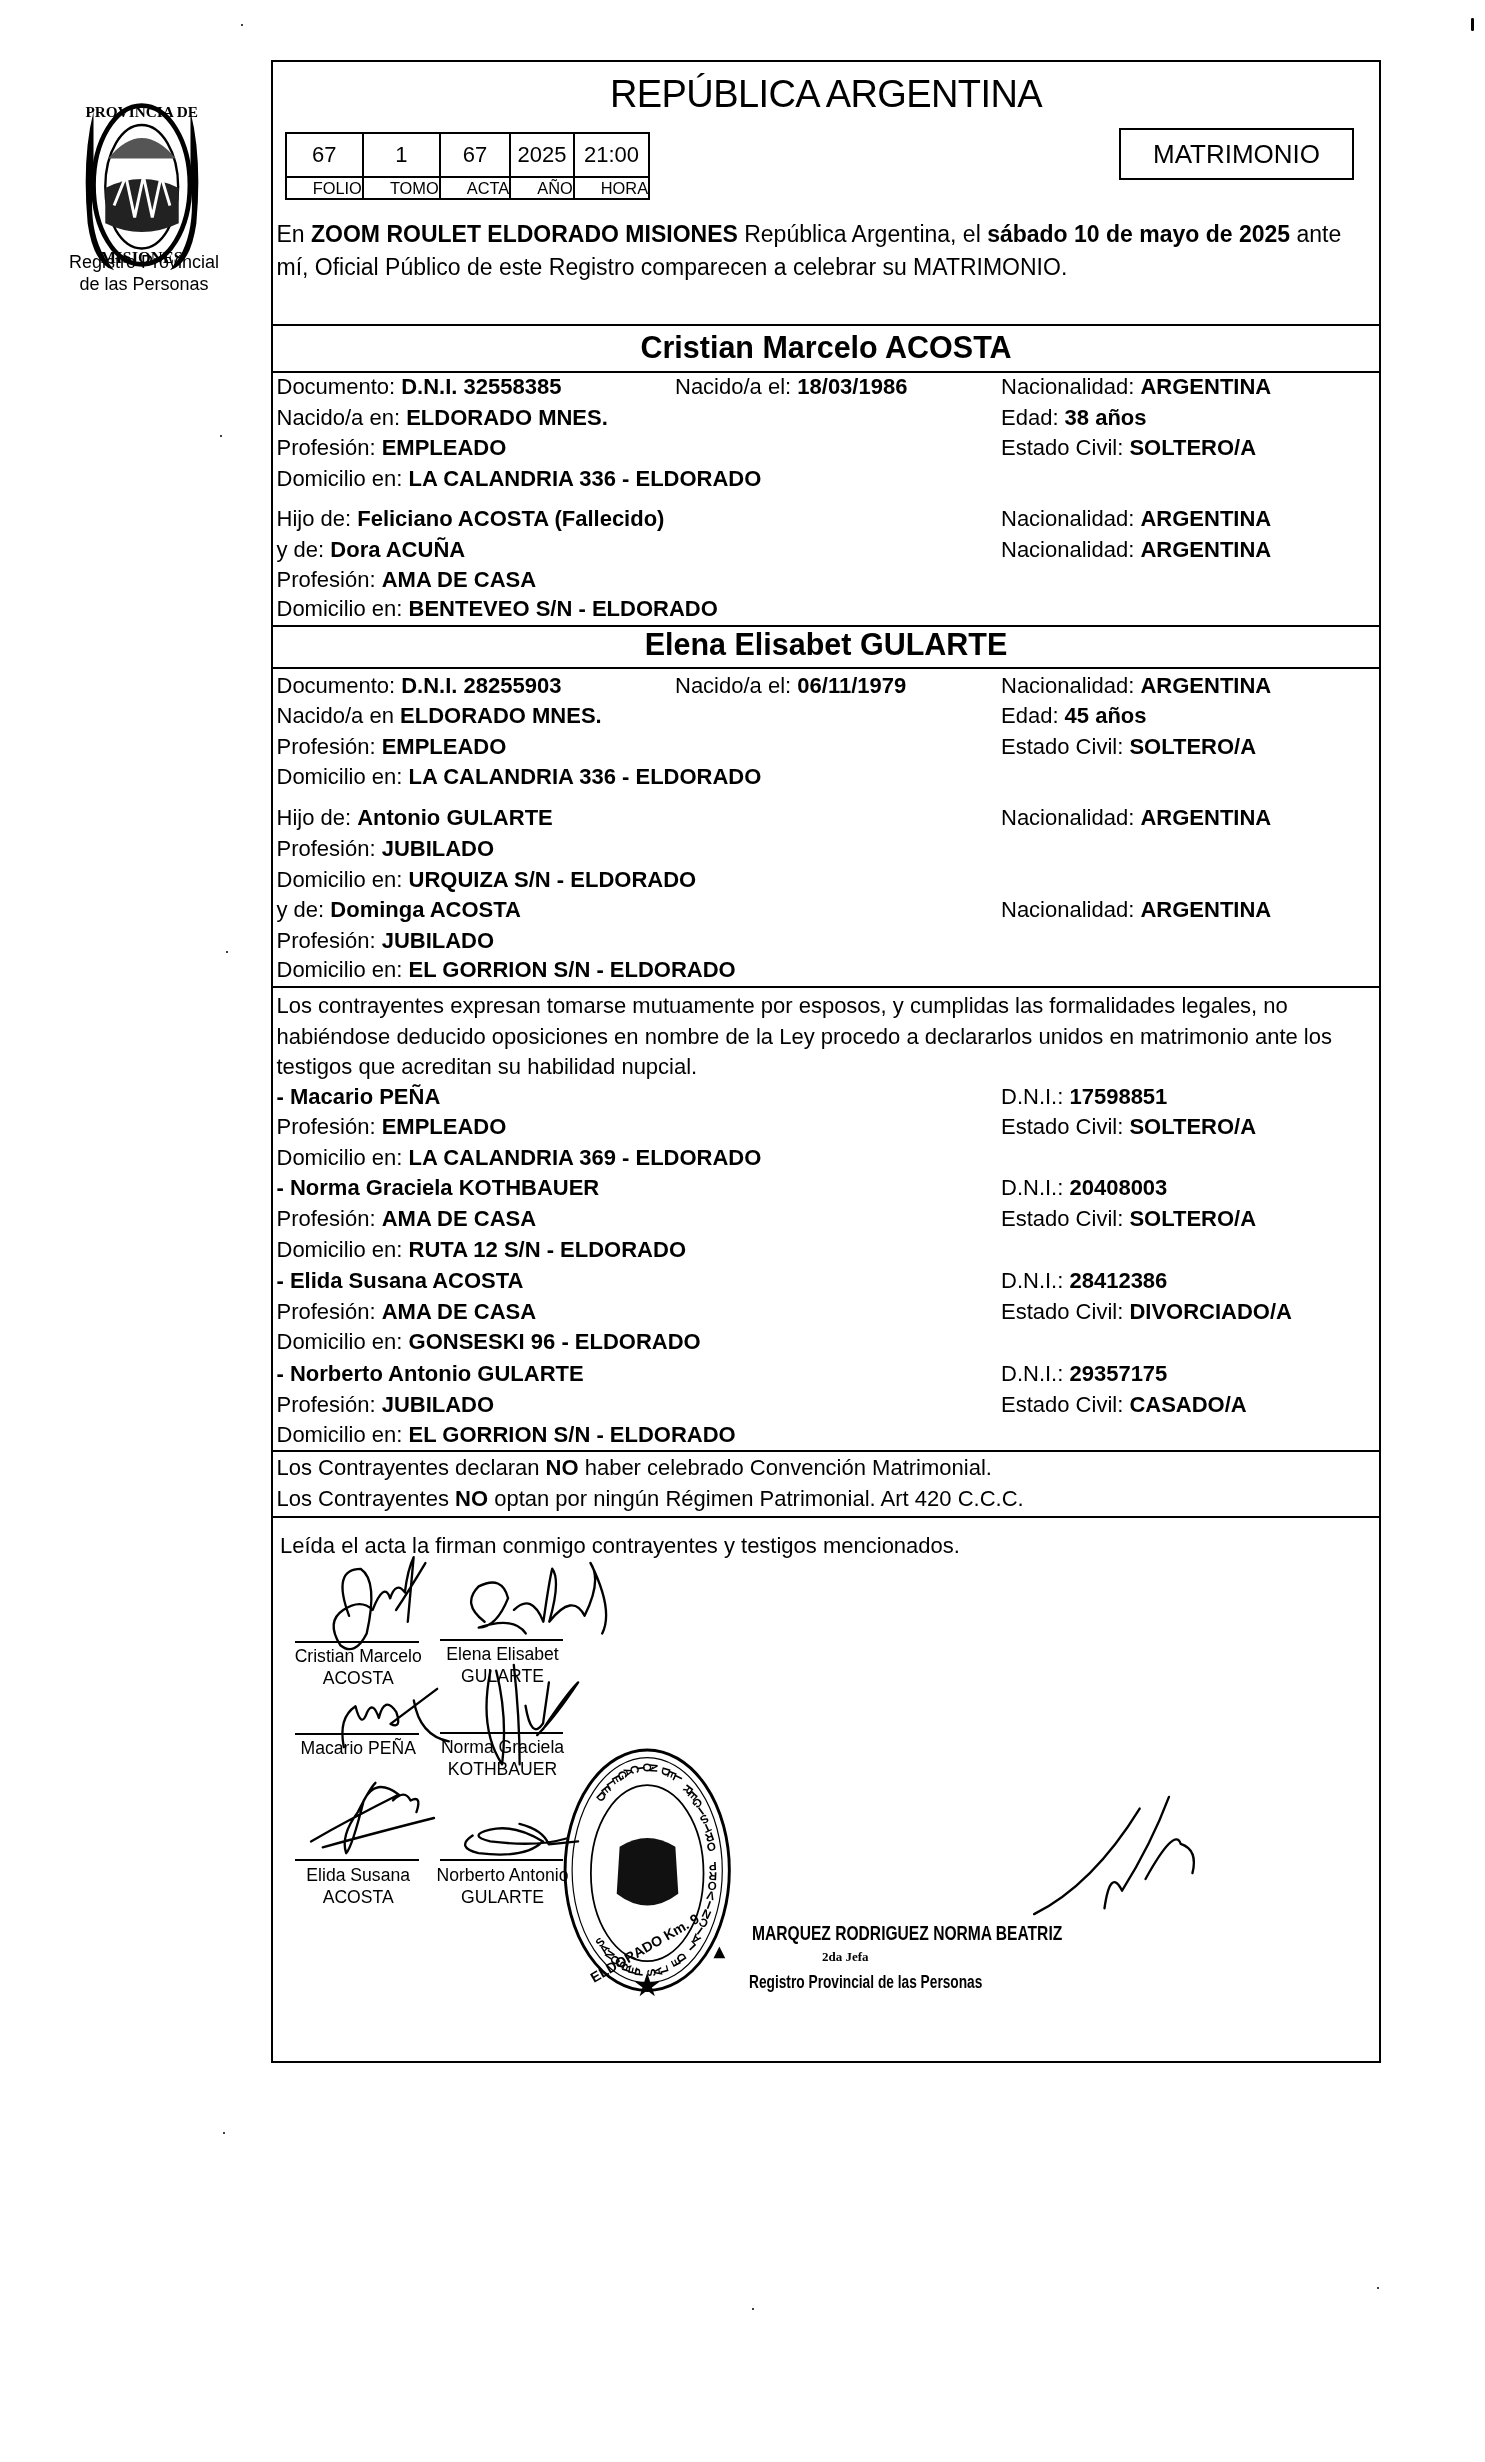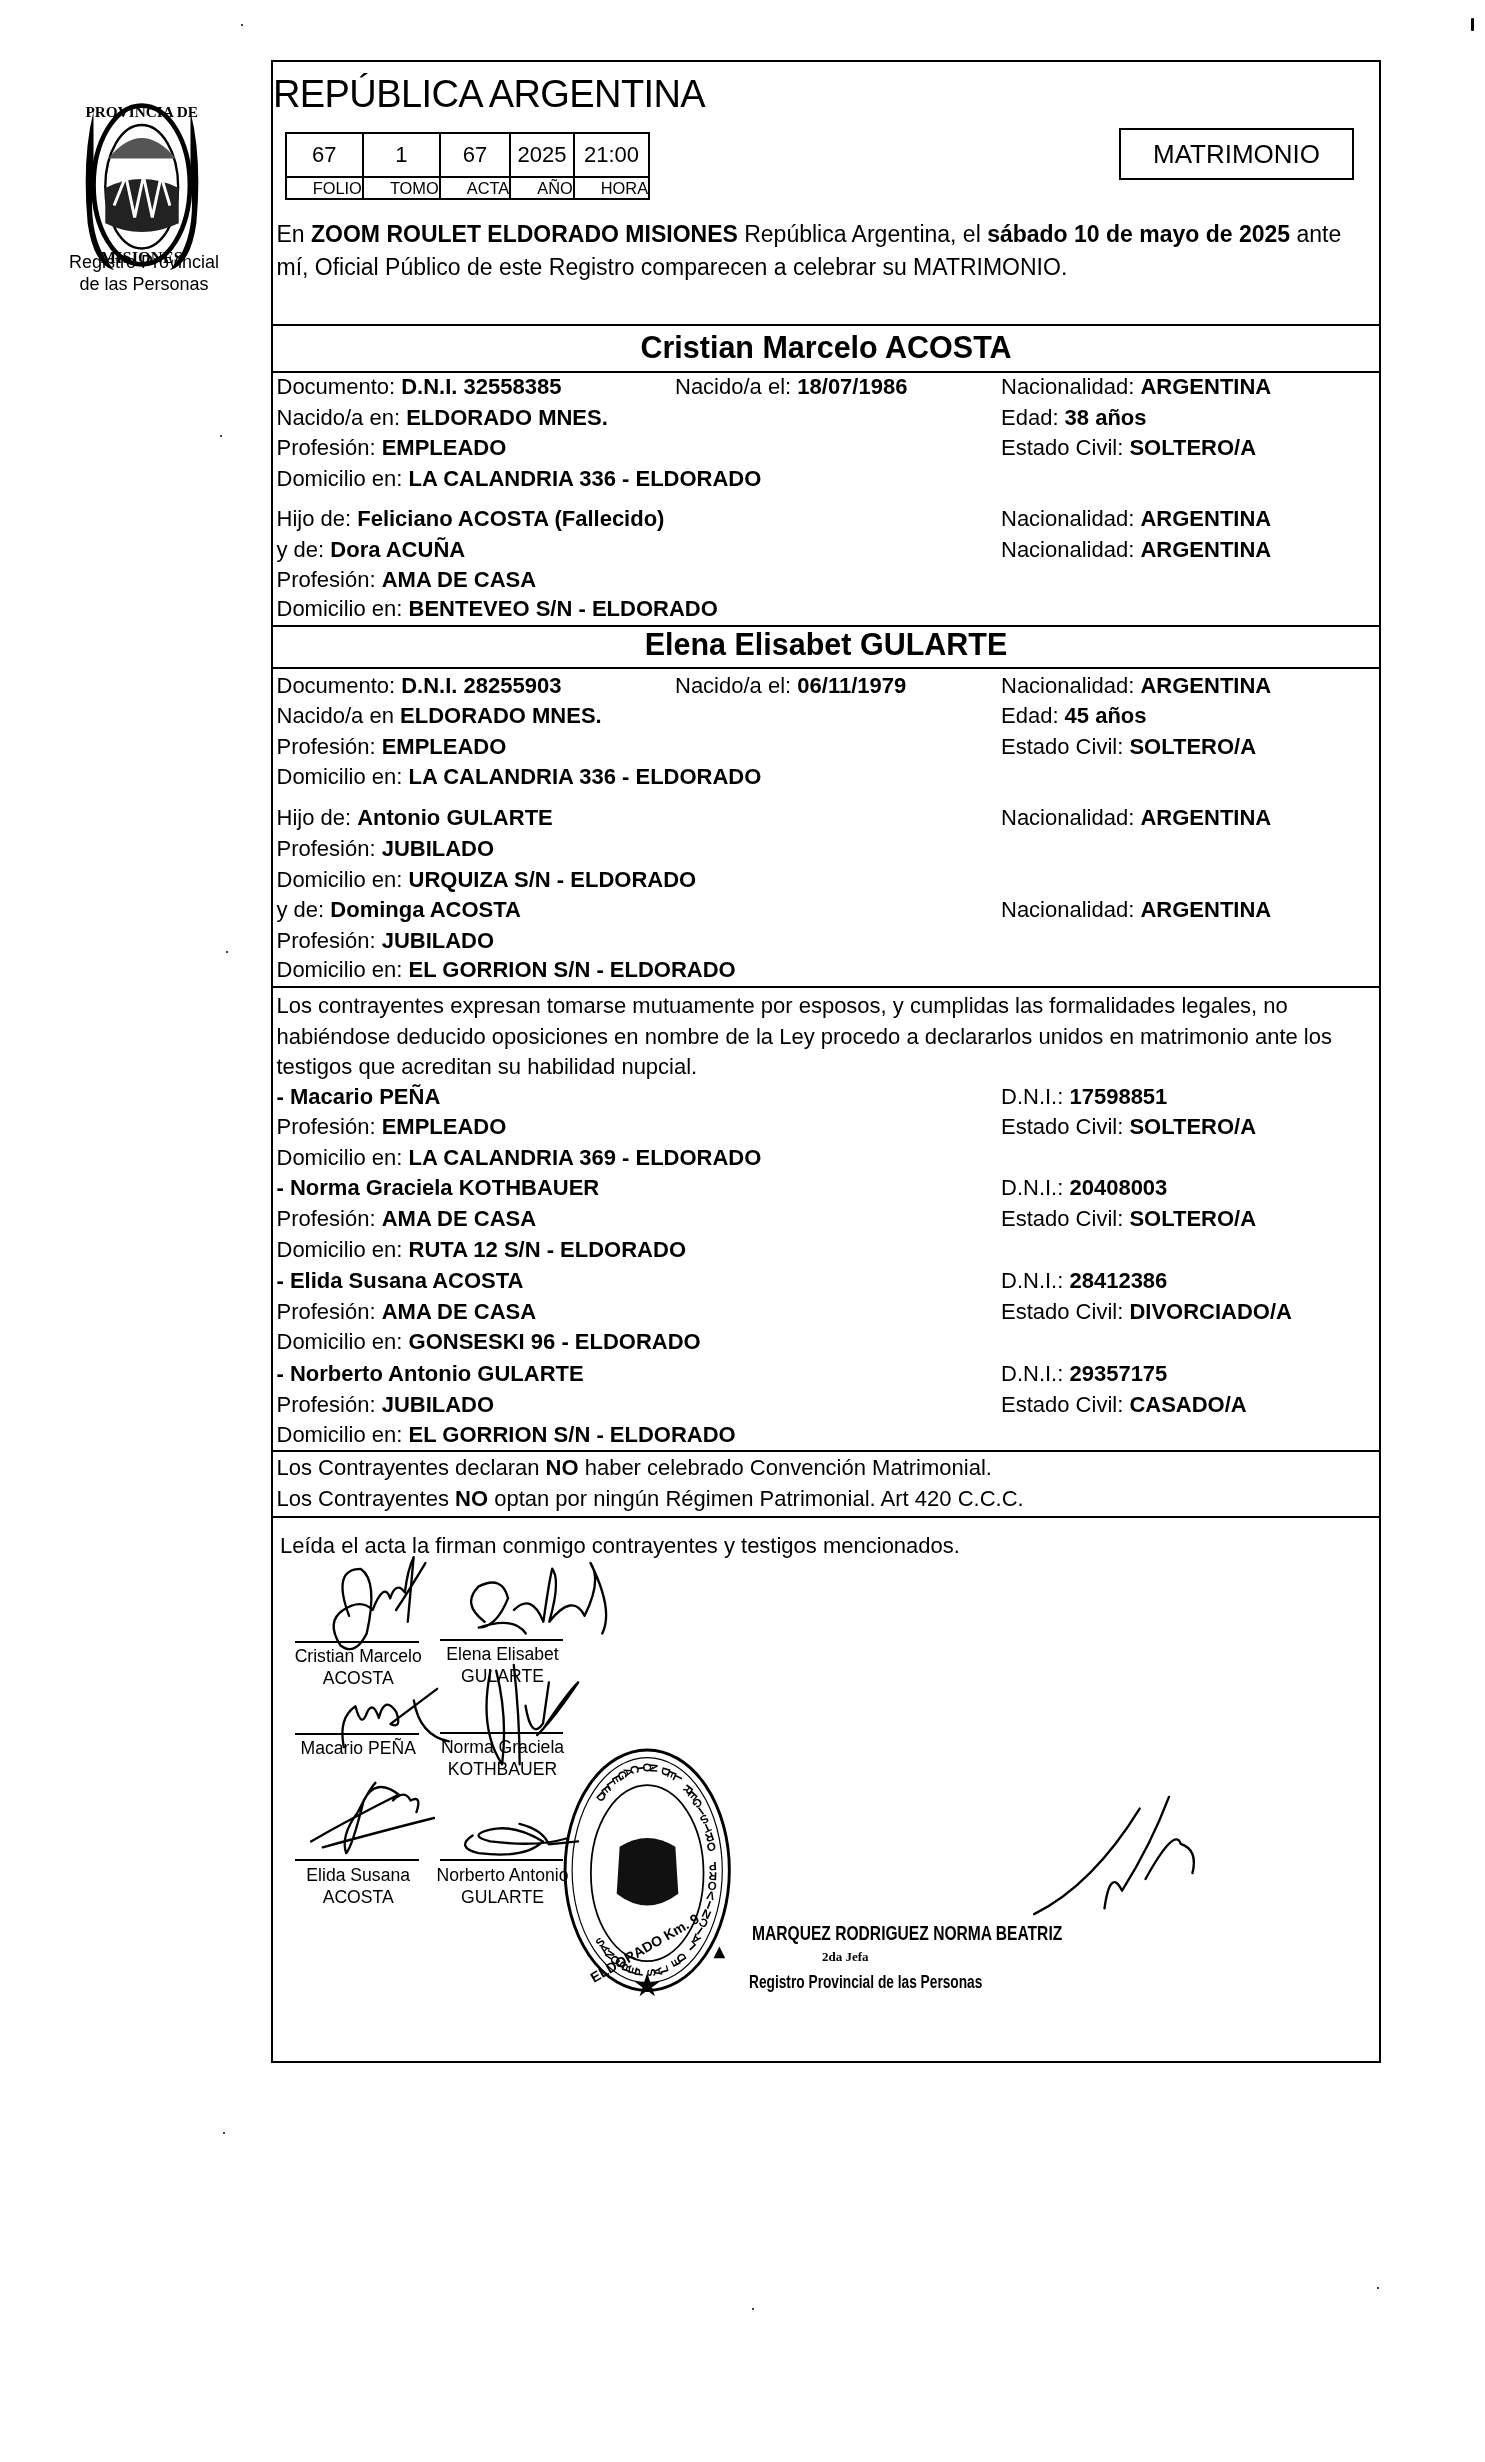--- a/index.html
+++ b/index.html
@@ -9,21 +9,21 @@
   .b { font-weight:bold; }
 
   
   #logo { left:70px; top:88px; width:144px; height:194px; }
   #logo-caption { left:47px; top:251px; width:194px; text-align:center; font-size:18px; line-height:22px; }
 
   
   #frame { left:271px; top:60px; width:1110px; height:2003px; border:2.3px solid #000; box-sizing:border-box; }
   .hline { position:absolute; left:0; right:0; border-top:2.3px solid #000; }
 
-  #title { left:0; right:0; top:10.6px; font-size:38px; letter-spacing:-0.6px; }
+  #title { left:0; right:0; top:10.6px; text-align:center; font-size:38px; letter-spacing:-0.6px; }
 
   
   #regtable { left:11.7px; top:70px; border-collapse:collapse; }
   #regtable td { border:2.3px solid #000; text-align:center; padding:0; }
   #regtable .val td { height:42px; width:51px; font-size:22px; }
   #regtable .lab td { height:20px; font-size:16.4px;padding-left:26px; }
 
   #doctype { left:846px; top:66px; width:235px; height:52px; border:2.3px solid #000; box-sizing:border-box;
              display:flex; align-items:center; justify-content:center; font-size:26px; }
 
@@ -103,21 +103,21 @@
   <div id="doctype" class="abs">MATRIMONIO</div>
 
   <div id="intro" class="abs"><span>En </span><span class="b">ZOOM ROULET ELDORADO MISIONES</span><span>  República Argentina, el </span><span class="b">sábado 10 de mayo de 2025</span><span> ante mí, Oficial Público de este Registro comparecen a celebrar su MATRIMONIO.</span></div>
 
   <div class="hline" style="top:262px"></div>
   <div class="person-name" style="top:268px">Cristian Marcelo ACOSTA</div>
   <div class="hline" style="top:309px"></div>
 
   <div>
     <div class="row c1" style="top:312px"><span>Documento: </span><b>D.N.I. 32558385</b></div>
-    <div class="row c2" style="top:312px"><span>Nacido/a el: </span><b>18/07/1986</b></div>
+    <div class="row c2" style="top:312px"><span>Nacido/a el: </span><b>18/03/1986</b></div>
     <div class="row c3" style="top:312px"><span>Nacionalidad: </span><b>ARGENTINA</b></div>
     <div class="row c1" style="top:343px"><span>Nacido/a en: </span><b>ELDORADO MNES.</b></div>
     <div class="row c3" style="top:343px"><span>Edad: </span><b>38 años</b></div>
     <div class="row c1" style="top:373px"><span>Profesión: </span><b>EMPLEADO</b></div>
     <div class="row c3" style="top:373px"><span>Estado Civil: </span><b>SOLTERO/A</b></div>
     <div class="row c1" style="top:404px"><span>Domicilio en: </span><b>LA CALANDRIA 336 - ELDORADO</b></div>
 
     <div class="row c1" style="top:444px"><span>Hijo de: </span><b>Feliciano ACOSTA (Fallecido)</b></div>
     <div class="row c3" style="top:444px"><span>Nacionalidad: </span><b>ARGENTINA</b></div>
     <div class="row c1" style="top:475px"><span>y de: </span><b>Dora ACUÑA</b></div>

